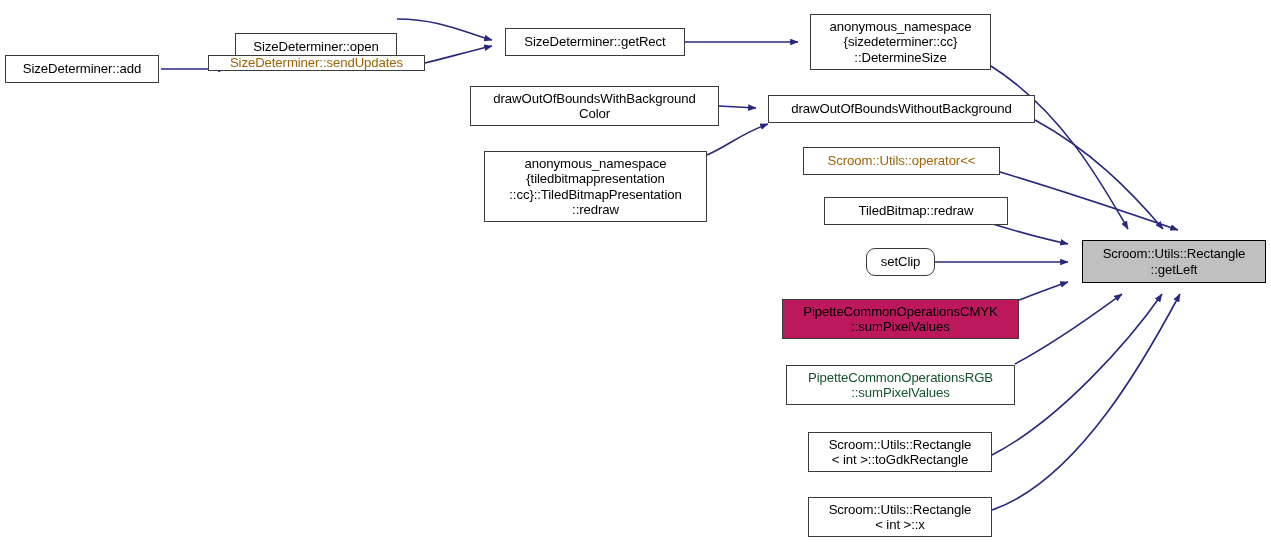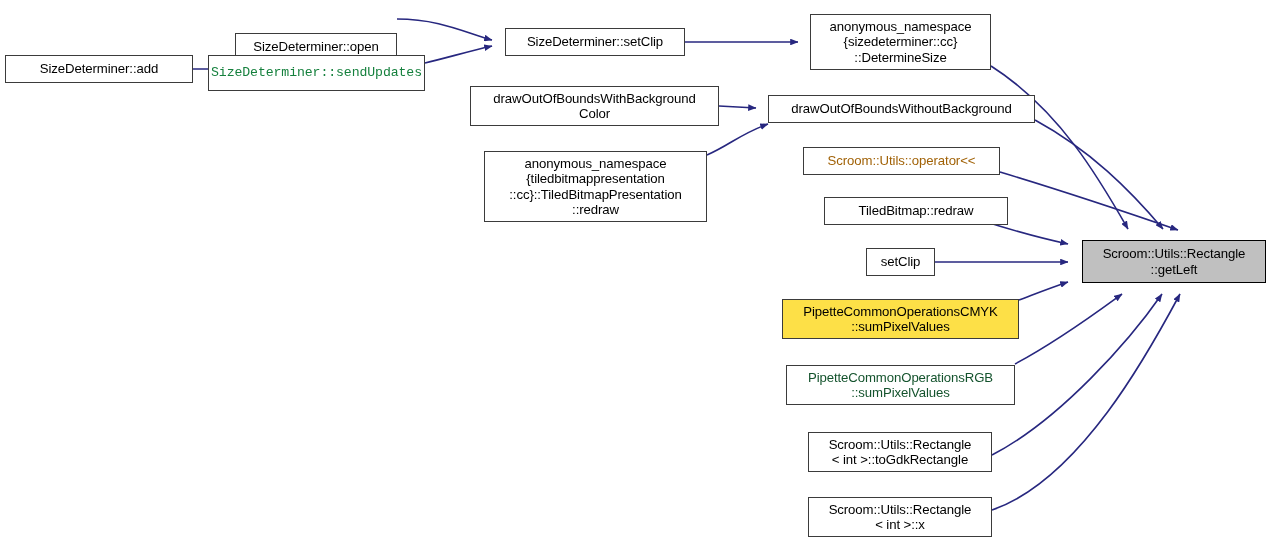--- a/index.html
+++ b/index.html
@@ -68,38 +68,38 @@
         <path d="M 980,220 C 1005,228 1040,238 1068,244" stroke="#27277f"></path>
         <path d="M 935,262 L 1068,262" stroke="#27277f"></path>
         <path d="M 1019,300 C 1035,294 1050,288 1068,282" stroke="#27277f"></path>
         <path d="M 1015,364 C 1060,340 1100,310 1122,294" stroke="#27277f"></path>
         <path d="M 992,455 C 1060,420 1130,340 1162,294" stroke="#27277f"></path>
         <path d="M 992,510 C 1080,480 1150,350 1180,294" stroke="#27277f"></path>
       </g>
   </svg>
 
   <div id="nodes">
-      <div class="node" style="left: 5px; top: 55px; width: 188px; height: 28px; color: rgb(0, 0, 0); background: rgb(255, 255, 255); border-color: rgb(59, 59, 59);">SizeDeterminer::add</div>
+      <div class="node" style="left: 5px; top: 55px; width: 154px; height: 28px; color: rgb(0, 0, 0); background: rgb(255, 255, 255); border-color: rgb(59, 59, 59);">SizeDeterminer::add</div>
       <div class="node" style="left: 235px; top: 5px; width: 162px; height: 28px; color: rgb(0, 0, 0); background: rgb(255, 255, 255); border-color: rgb(59, 59, 59); margin-top: 28px;">SizeDeterminer::open</div>
-      <div class="node" style="left: 208px; top: 55px; width: 217px; height: 36px; color: #15803d; background: rgb(255, 255, 255); border-color: rgb(59, 59, 59); font-family: Liberation Mono, monospace;">SizeDeterminer::sendUpdates</div>
-      <div class="node" style="left: 505px; top: 28px; width: 180px; height: 28px; color: rgb(0, 0, 0); background: rgb(255, 255, 255); border-color: rgb(59, 59, 59);">SizeDeterminer::setClip</div>
+      <div class="node" style="left: 208px; top: 55px; width: 217px; height: 16px; color: #a16207; background: rgb(255, 255, 255); border-color: rgb(59, 59, 59);">SizeDeterminer::sendUpdates</div>
+      <div class="node" style="left: 505px; top: 28px; width: 180px; height: 28px; color: rgb(0, 0, 0); background: rgb(255, 255, 255); border-color: rgb(59, 59, 59);">SizeDeterminer::getRect</div>
       <div class="node" style="left: 810px; top: 14px; width: 181px; height: 56px; color: rgb(0, 0, 0); background: rgb(255, 255, 255); border-color: rgb(59, 59, 59);">anonymous_namespace
 {sizedeterminer::cc}
 ::DetermineSize</div>
       <div class="node" style="left: 470px; top: 86px; width: 249px; height: 40px; color: rgb(0, 0, 0); background: rgb(255, 255, 255); border-color: rgb(59, 59, 59);">drawOutOfBoundsWithBackground
 Color</div>
       <div class="node" style="left: 768px; top: 95px; width: 267px; height: 28px; color: rgb(0, 0, 0); background: rgb(255, 255, 255); border-color: rgb(59, 59, 59); text-align: center;">drawOutOfBoundsWithoutBackground</div>
       <div class="node" style="left: 484px; top: 151px; width: 223px; height: 71px; color: rgb(0, 0, 0); background: rgb(255, 255, 255); border-color: rgb(59, 59, 59);">anonymous_namespace
 {tiledbitmappresentation
 ::cc}::TiledBitmapPresentation
 ::redraw</div>
       <div class="node" style="left: 803px; top: 147px; width: 197px; height: 28px; color: #a16207; background: rgb(255, 255, 255); border-color: rgb(59, 59, 59);">Scroom::Utils::operator&lt;&lt;</div>
       <div class="node" style="left: 824px; top: 197px; width: 184px; height: 28px; color: rgb(0, 0, 0); background: rgb(255, 255, 255); border-color: rgb(59, 59, 59);">TiledBitmap::redraw</div>
-      <div class="node" style="left: 866px; top: 248px; width: 69px; height: 28px; color: rgb(0, 0, 0); background: rgb(255, 255, 255); border-color: rgb(59, 59, 59);">setClip</div>
-      <div class="node" style="left: 782px; top: 299px; width: 237px; height: 40px; color: rgb(0, 0, 0); background: #fde047; border-color: rgb(59, 59, 59);">PipetteCommonOperationsCMYK
+      <div class="node" style="left: 866px; top: 248px; width: 69px; height: 28px; color: rgb(0, 0, 0); background: rgb(255, 255, 255); border-color: rgb(59, 59, 59); border-radius: 9px;">setClip</div>
+      <div class="node" style="left: 782px; top: 299px; width: 237px; height: 40px; color: rgb(0, 0, 0); background: #be185d; border-color: rgb(59, 59, 59);">PipetteCommonOperationsCMYK
 ::sumPixelValues</div>
       <div class="node" style="left: 786px; top: 365px; width: 229px; height: 40px; color: #14532d; background: rgb(255, 255, 255); border-color: rgb(59, 59, 59);">PipetteCommonOperationsRGB
 ::sumPixelValues</div>
       <div class="node" style="left: 808px; top: 432px; width: 184px; height: 40px; color: rgb(0, 0, 0); background: rgb(255, 255, 255); border-color: rgb(59, 59, 59);">Scroom::Utils::Rectangle
 &lt; int &gt;::toGdkRectangle</div>
       <div class="node" style="left: 808px; top: 497px; width: 184px; height: 40px; color: rgb(0, 0, 0); background: rgb(255, 255, 255); border-color: rgb(59, 59, 59);">Scroom::Utils::Rectangle
 &lt; int &gt;::x</div>
       <div class="node highlight" style="left: 1082px; top: 240px; width: 184px; height: 43px; color: rgb(0, 0, 0); background: rgb(192, 192, 192); border-color: rgb(0, 0, 0);">Scroom::Utils::Rectangle
 ::getLeft</div>
     </div>

